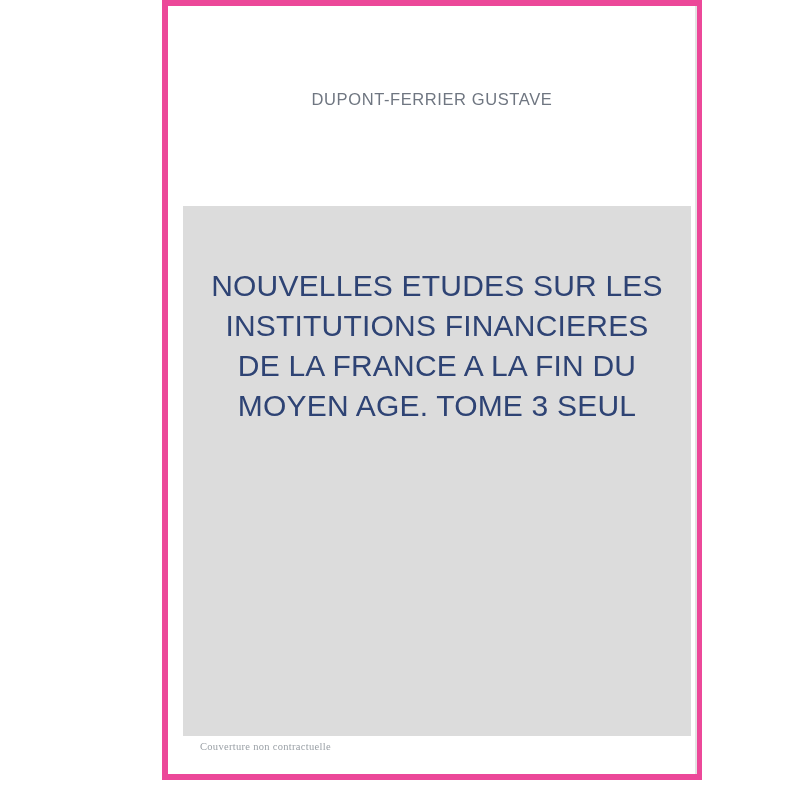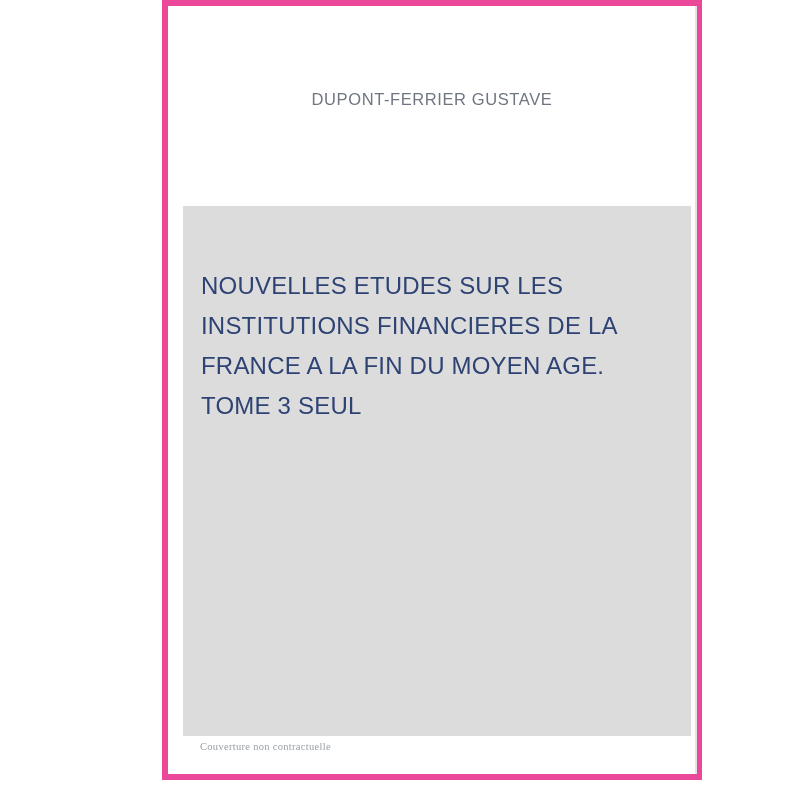--- a/index.html
+++ b/index.html
@@ -68,22 +68,23 @@
     background: #dcdcdc;
   }
 
   .title-text {
     position: absolute;
     left: 0;
     top: 60px;
     width: 100%;
     padding: 0 18px;
     box-sizing: border-box;
+    text-align: center;
     color: #2e4374;
-    font-size: 24px;
+    font-size: 30px;
     line-height: 40px;
     font-family: "Liberation Sans", sans-serif;
     letter-spacing: 0.2px;
   }
 
   .footer-note {
     position: absolute;
     left: 32px;
     bottom: 22px;
     color: #9aa0a6;

